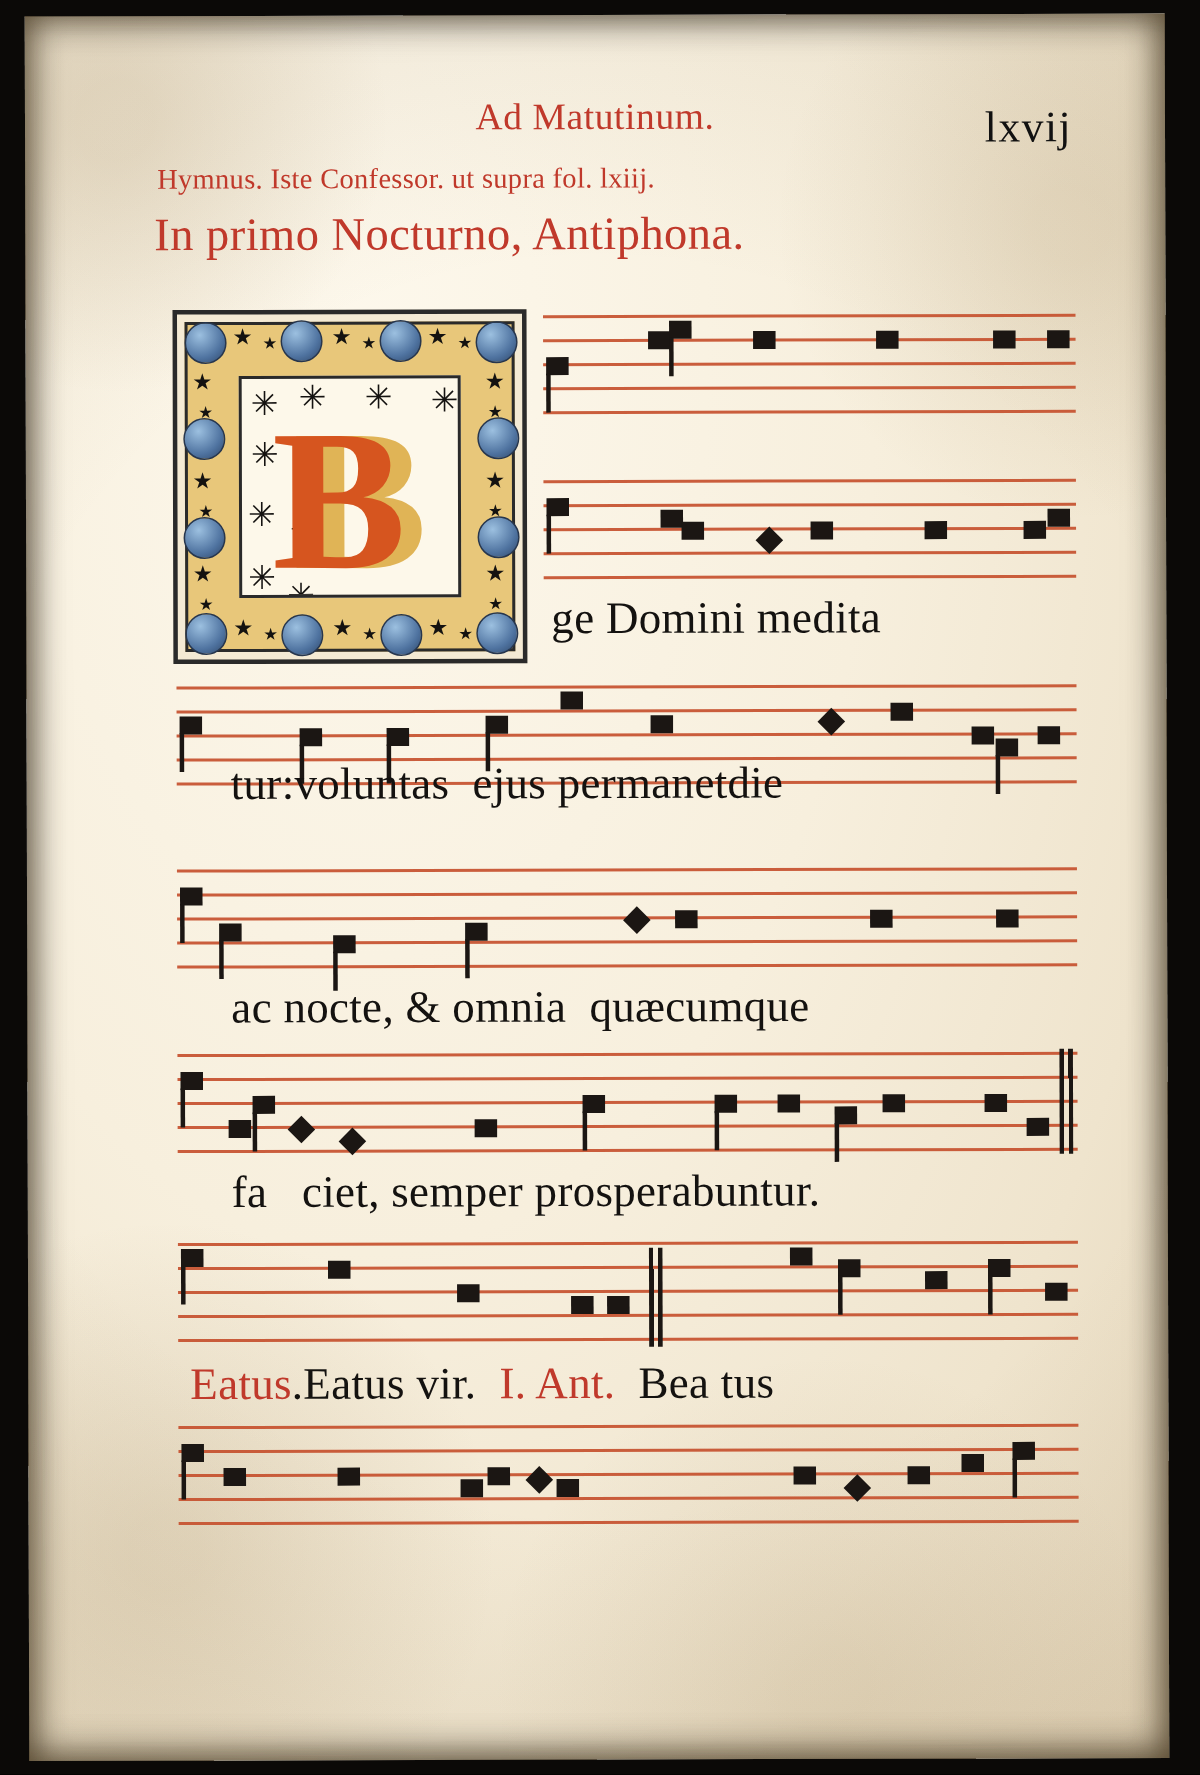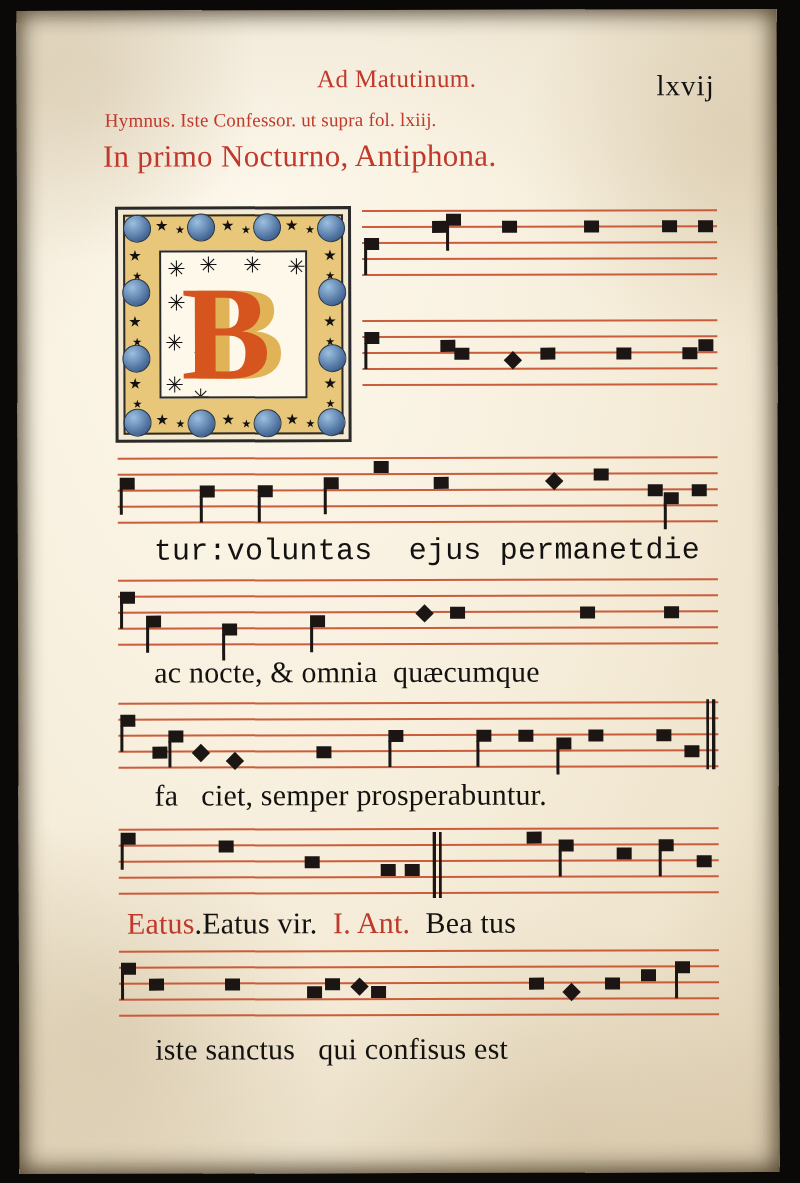--- a/index.html
+++ b/index.html
@@ -264,20 +264,21 @@
 
         <div class="nm stem" style="left:2px; top:12px;"></div>
         <div class="nm" style="left:78px; top:20px;"></div>
         <div class="nm" style="left:92px; top:28px;"></div>
         <div class="nm loz" style="left:144px; top:34px;"></div>
         <div class="nm" style="left:178px; top:28px;"></div>
         <div class="nm" style="left:254px; top:28px;"></div>
         <div class="nm" style="left:320px; top:28px;"></div>
         <div class="nm" style="left:336px; top:20px;"></div>
       </div>
+      <div class="lyric" style="left:350px; top:386px;">ge Domini medita</div>
 
       <div class="initial-box">
         <div class="initial-frame">
 
           <div class="blob" style="left:-2px; top:-2px;"></div>
           <div class="blob" style="left:62px; top:-3px;"></div>
           <div class="blob" style="left:128px; top:-3px;"></div>
           <div class="blob" style="left:192px; top:-2px;"></div>
           <div class="blob" style="left:-3px; top:62px;"></div>
           <div class="blob" style="left:-3px; top:128px;"></div>
@@ -349,21 +350,21 @@
         <div class="nm stem" style="left:140px; top:28px;"></div>
         <div class="nm stem" style="left:206px; top:20px;"></div>
         <div class="nm" style="left:256px; top:4px;"></div>
         <div class="nm" style="left:316px; top:20px;"></div>
         <div class="nm loz" style="left:430px; top:18px;"></div>
         <div class="nm" style="left:476px; top:12px;"></div>
         <div class="nm" style="left:530px; top:28px;"></div>
         <div class="nm stem" style="left:546px; top:36px;"></div>
         <div class="nm" style="left:574px; top:28px;"></div>
       </div>
-      <div class="lyric" style="left:136px; top:524px;font-family:Liberation Mono, monospace;">tur:voluntas  ejus permanetdie</div>
+      <div class="lyric" style="left:136px; top:496px;">tur:voluntas  ejus permanetdie</div>
 
       <div class="stave" style="left:100px; top:569px; width:600px;">
         <div class="line l0"></div>
         <div class="line l1"></div>
         <div class="line l2"></div>
         <div class="line l3"></div>
         <div class="line l4"></div>
 
         <div class="nm stem" style="left:2px; top:12px;"></div>
         <div class="nm stem" style="left:28px; top:36px;"></div>
@@ -434,17 +435,16 @@
         <div class="nm" style="left:188px; top:36px;"></div>
         <div class="nm" style="left:206px; top:28px;"></div>
         <div class="nm loz" style="left:234px; top:30px;"></div>
         <div class="nm" style="left:252px; top:36px;"></div>
         <div class="nm" style="left:410px; top:28px;"></div>
         <div class="nm loz" style="left:446px; top:36px;"></div>
         <div class="nm" style="left:486px; top:28px;"></div>
         <div class="nm" style="left:522px; top:20px;"></div>
         <div class="nm stem" style="left:556px; top:12px;"></div>
       </div>
-      <div class="lyric" style="left:136px; top:1022px;">iste sanctus   qui confisus est</div>
 
     </div>
   </div>
 </div>
 
 </body></html>

